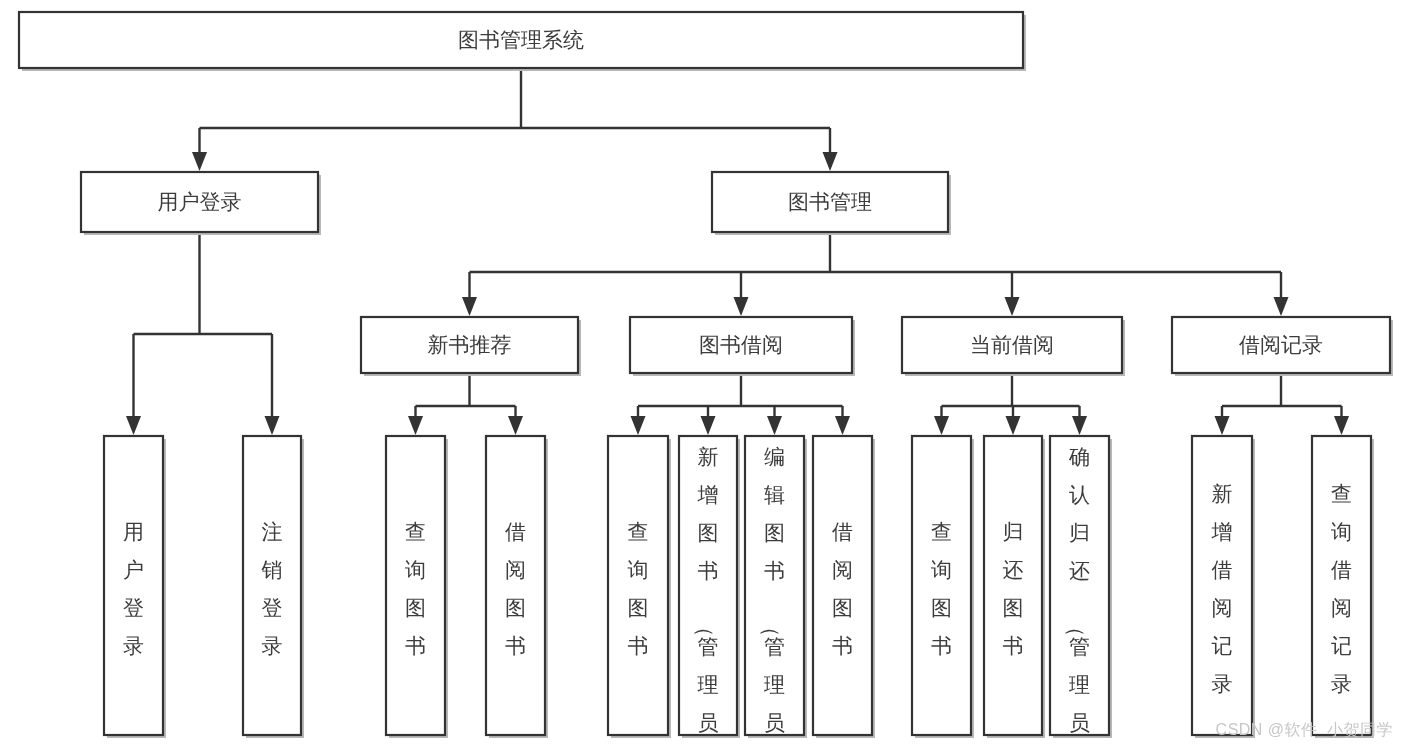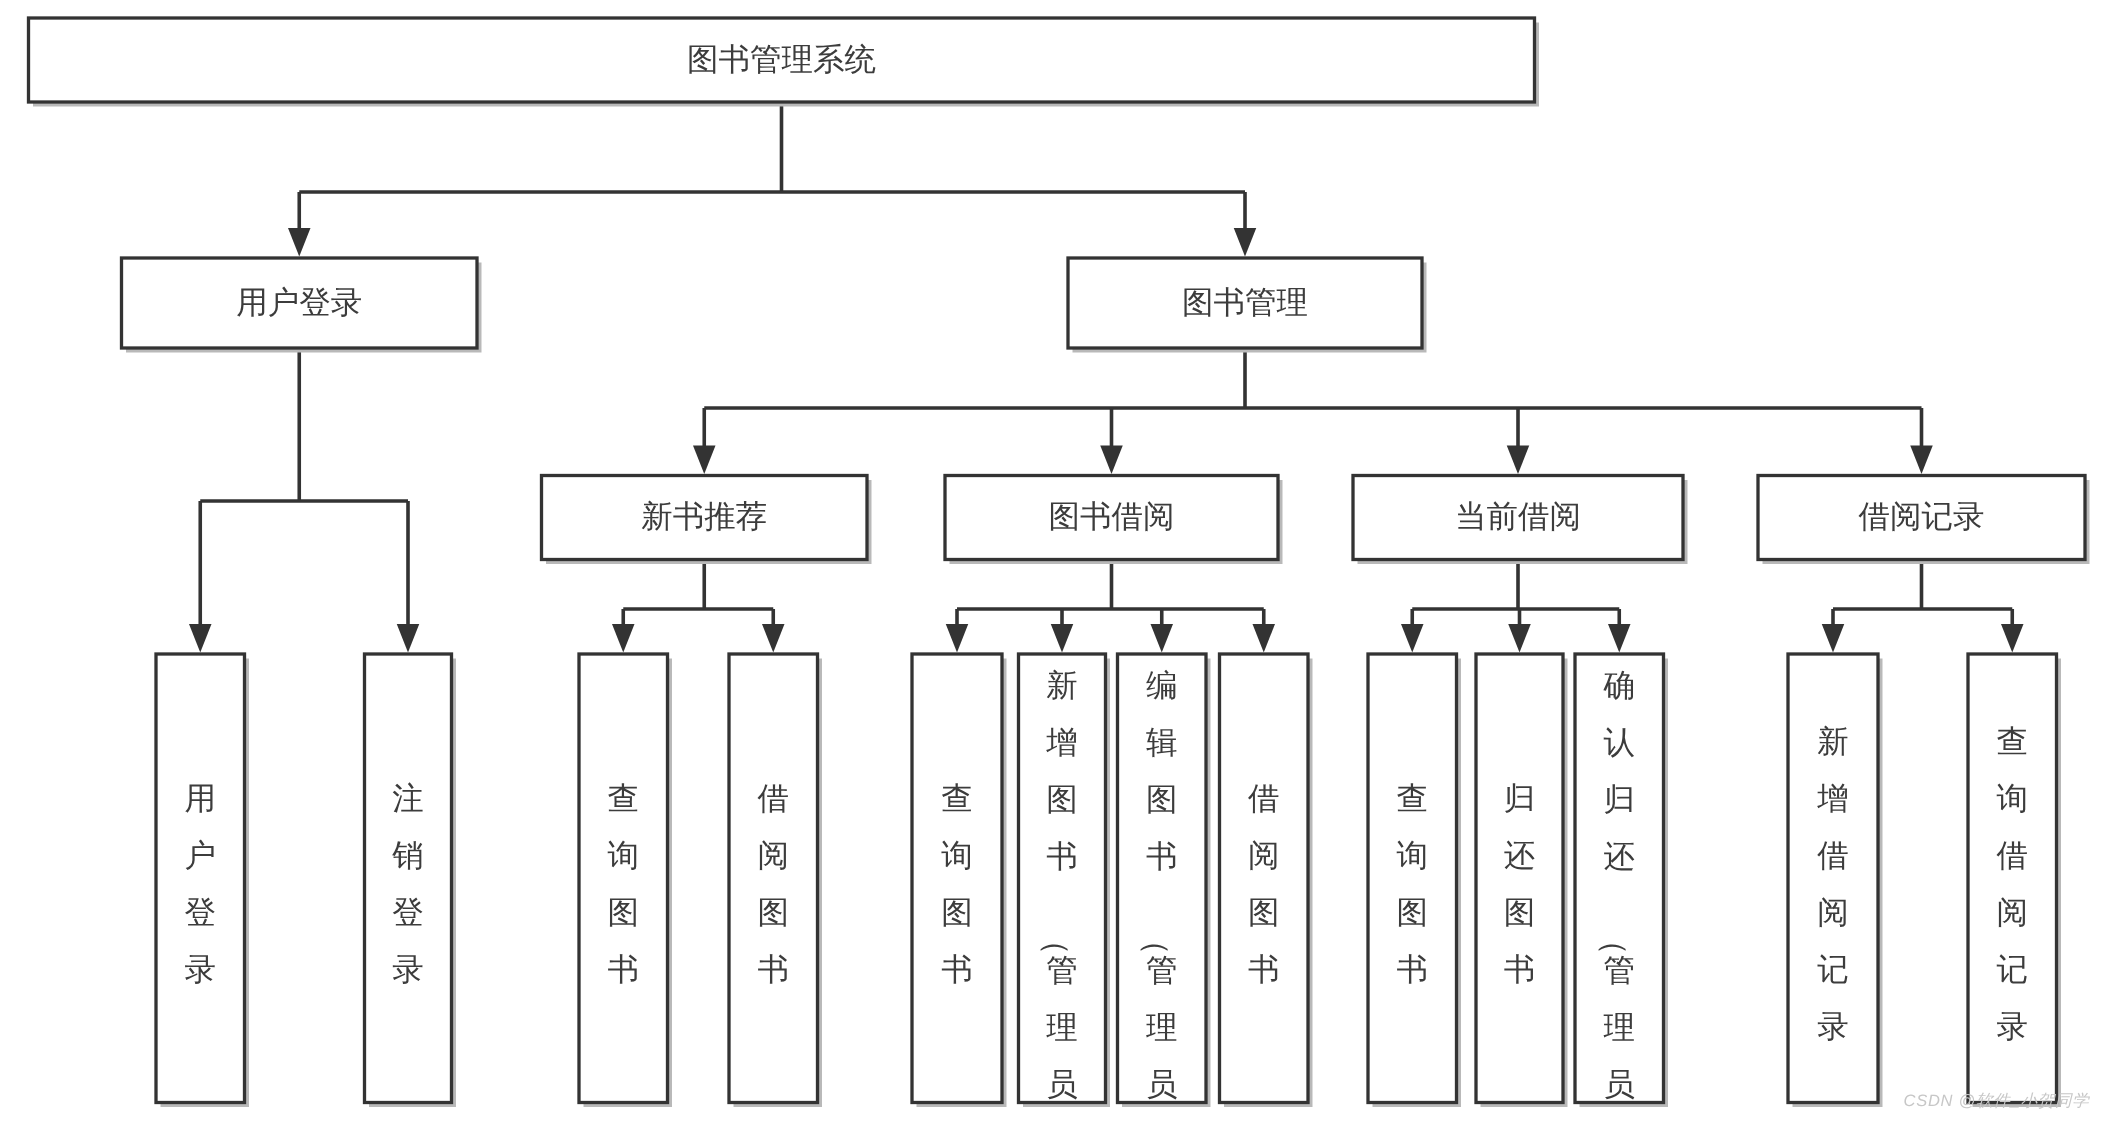--- a/index.html
+++ b/index.html
@@ -57,26 +57,25 @@
     font-family: "Liberation Sans", "DejaVu Sans", sans-serif;
     font-size: 21px;
     fill: #3c3c3c;
     text-anchor: middle;
   }
   .watermark {
     position: absolute;
     right: 12px;
     bottom: 6px;
     font-family: "Liberation Sans", "DejaVu Sans", sans-serif;
-    font-size: 11px;
+    font-size: 16px;
     color: #c7c7c7;
     letter-spacing: 0.5px;
     white-space: nowrap;
     user-select: none;
-    font-style: italic;
   }
 </style>
 </head>
 <body>
 
 <div id="diagram-root">
   <svg class="diagram-canvas" id="diagram-svg" viewBox="0 0 1405 747" xmlns="http://www.w3.org/2000/svg">
     <g id="edge-layer">
         <g>
           <line x1="521" y1="68" x2="521" y2="128" class="connector"></line>

